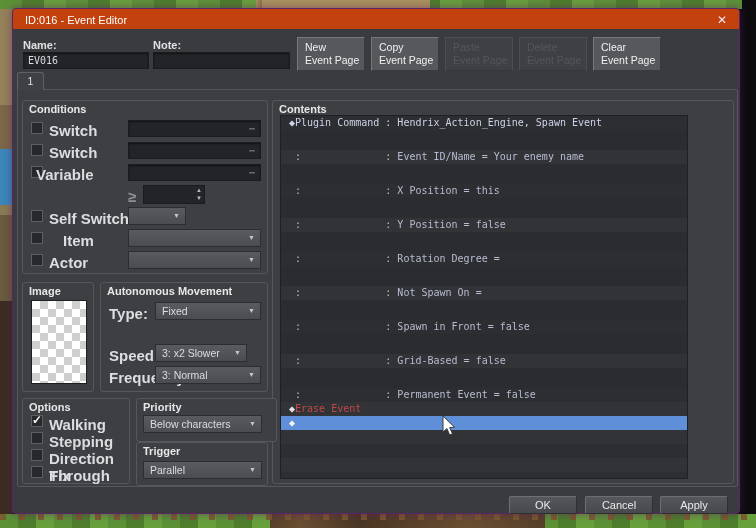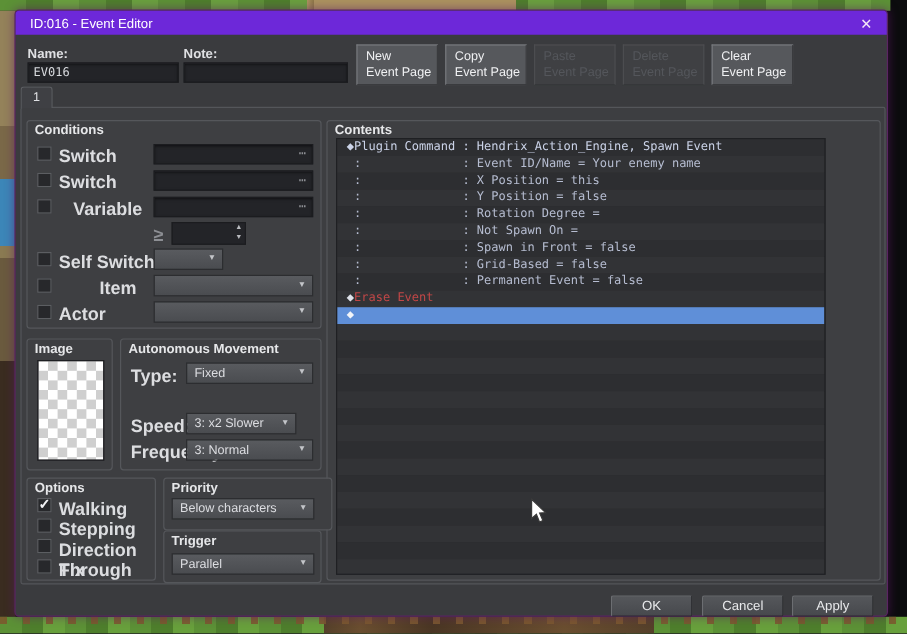--- a/index.html
+++ b/index.html
@@ -35,21 +35,21 @@
   }
   
   .window{
     position:absolute;left:12px;top:8px;width:728px;height:506px;
     background:#3a3b3e;border:1px solid #5a2562;border-radius:4px;
     box-shadow:0 0 8px rgba(90,20,100,.55);
     box-sizing:border-box;
   }
   .titlebar{
     position:absolute;left:0;top:0;right:0;height:20px;
-    background:#6d28d9;border-radius:3px 3px 0 0;
+    background:#c2410c;border-radius:3px 3px 0 0;
     color:#ffffff;font-size:11px;line-height:22px;padding-left:12px;box-sizing:border-box;
   }
   .close-btn{
     position:absolute;right:6px;top:0;width:22px;height:22px;text-align:center;
     color:#f4e6f6;font-size:12px;line-height:22px;cursor:default;
   }
   .lbl{position:absolute;color:#dfe0e3;font-size:11px;font-weight:600;}
   .input{
     position:absolute;background:#232428;border:1px solid #1b1c1f;box-sizing:border-box;
     color:#d8dade;font-size:10px;font-family:"DejaVu Sans Mono",monospace;
@@ -105,21 +105,21 @@
   
   .clist{
     position:absolute;left:7px;top:14px;width:408px;height:364px;box-sizing:border-box;
     background:#2b2c2f;border:1px solid #1f2023;overflow:hidden;
     font-family:"DejaVu Sans Mono",monospace;font-size:10px;
   }
   .crow{height:14px;line-height:14px;white-space:pre;padding-left:8px;}
   .crow.even{background:#2d2e31;}
   .crow.odd{background:#323336;}
   .crow.cmd{color:#cbd3e8;}
-  .crow.param{color:#b6bdd1;}
+  .crow.param{color:#b6bdd1;margin-top:20px;}
   .crow.erase{color:#c24747;}
   .crow.erase .dia{color:#dfe2ea;}
   .crow.sel{background:#5f8fd8 !important;color:#f2f4f8;}
   
   .fbtn{
     position:absolute;width:68px;height:18px;box-sizing:border-box;
     background:linear-gradient(#55575b,#47494d);border:1px solid #6c6e72;border-bottom-color:#2e2f32;border-right-color:#2e2f32;
     color:#e8e9eb;font-size:11px;text-align:center;line-height:16px;border-radius:2px;
   }
   
@@ -178,41 +178,41 @@
         <span class="dots">⋯</span>
       </div>
 
       <div class="cb" style="left:8px;top:43px;"></div>
       <div class="cblbl" style="left:26px;top:43px;">Switch</div>
       <div class="input" style="left:105px;top:41px;width:133px;height:17px;">
         <span class="dots">⋯</span>
       </div>
 
       <div class="cb" style="left:8px;top:65px;"></div>
-      <div class="cblbl" style="left:38px;top:65px;text-align:right;">Variable</div>
+      <div class="cblbl" style="left:13px;top:65px;text-align:right;">Variable</div>
       <div class="input" style="left:105px;top:63px;width:133px;height:17px;">
         <span class="dots">⋯</span>
       </div>
 
       <div class="cblbl" style="left:105px;top:87px;color:#8d8f94;">≥</div>
       <div class="spin" style="left:120px;top:84px;width:62px;height:19px;">
         <div class="arrs">
           <div>▲</div>
           <div>▼</div>
         </div>
       </div>
 
       <div class="cb" style="left:8px;top:109px;"></div>
       <div class="cblbl" style="left:26px;top:109px;">Self Switch</div>
       <div class="dd" style="left:105px;top:106px;width:58px;height:18px;">
         <span class="arr">▼</span>
       </div>
 
       <div class="cb" style="left:8px;top:131px;"></div>
-      <div class="cblbl" style="left:32px;top:131px;padding-left:28px;">Item</div>
+      <div class="cblbl" style="left:12px;top:131px;padding-left:28px;">Item</div>
       <div class="dd" style="left:105px;top:128px;width:133px;height:18px;">
         <span class="arr">▼</span>
       </div>
 
       <div class="cb" style="left:8px;top:153px;"></div>
       <div class="cblbl" style="left:26px;top:153px;">Actor</div>
       <div class="dd" style="left:105px;top:150px;width:133px;height:18px;">
         <span class="arr">▼</span>
       </div>
     </div>

